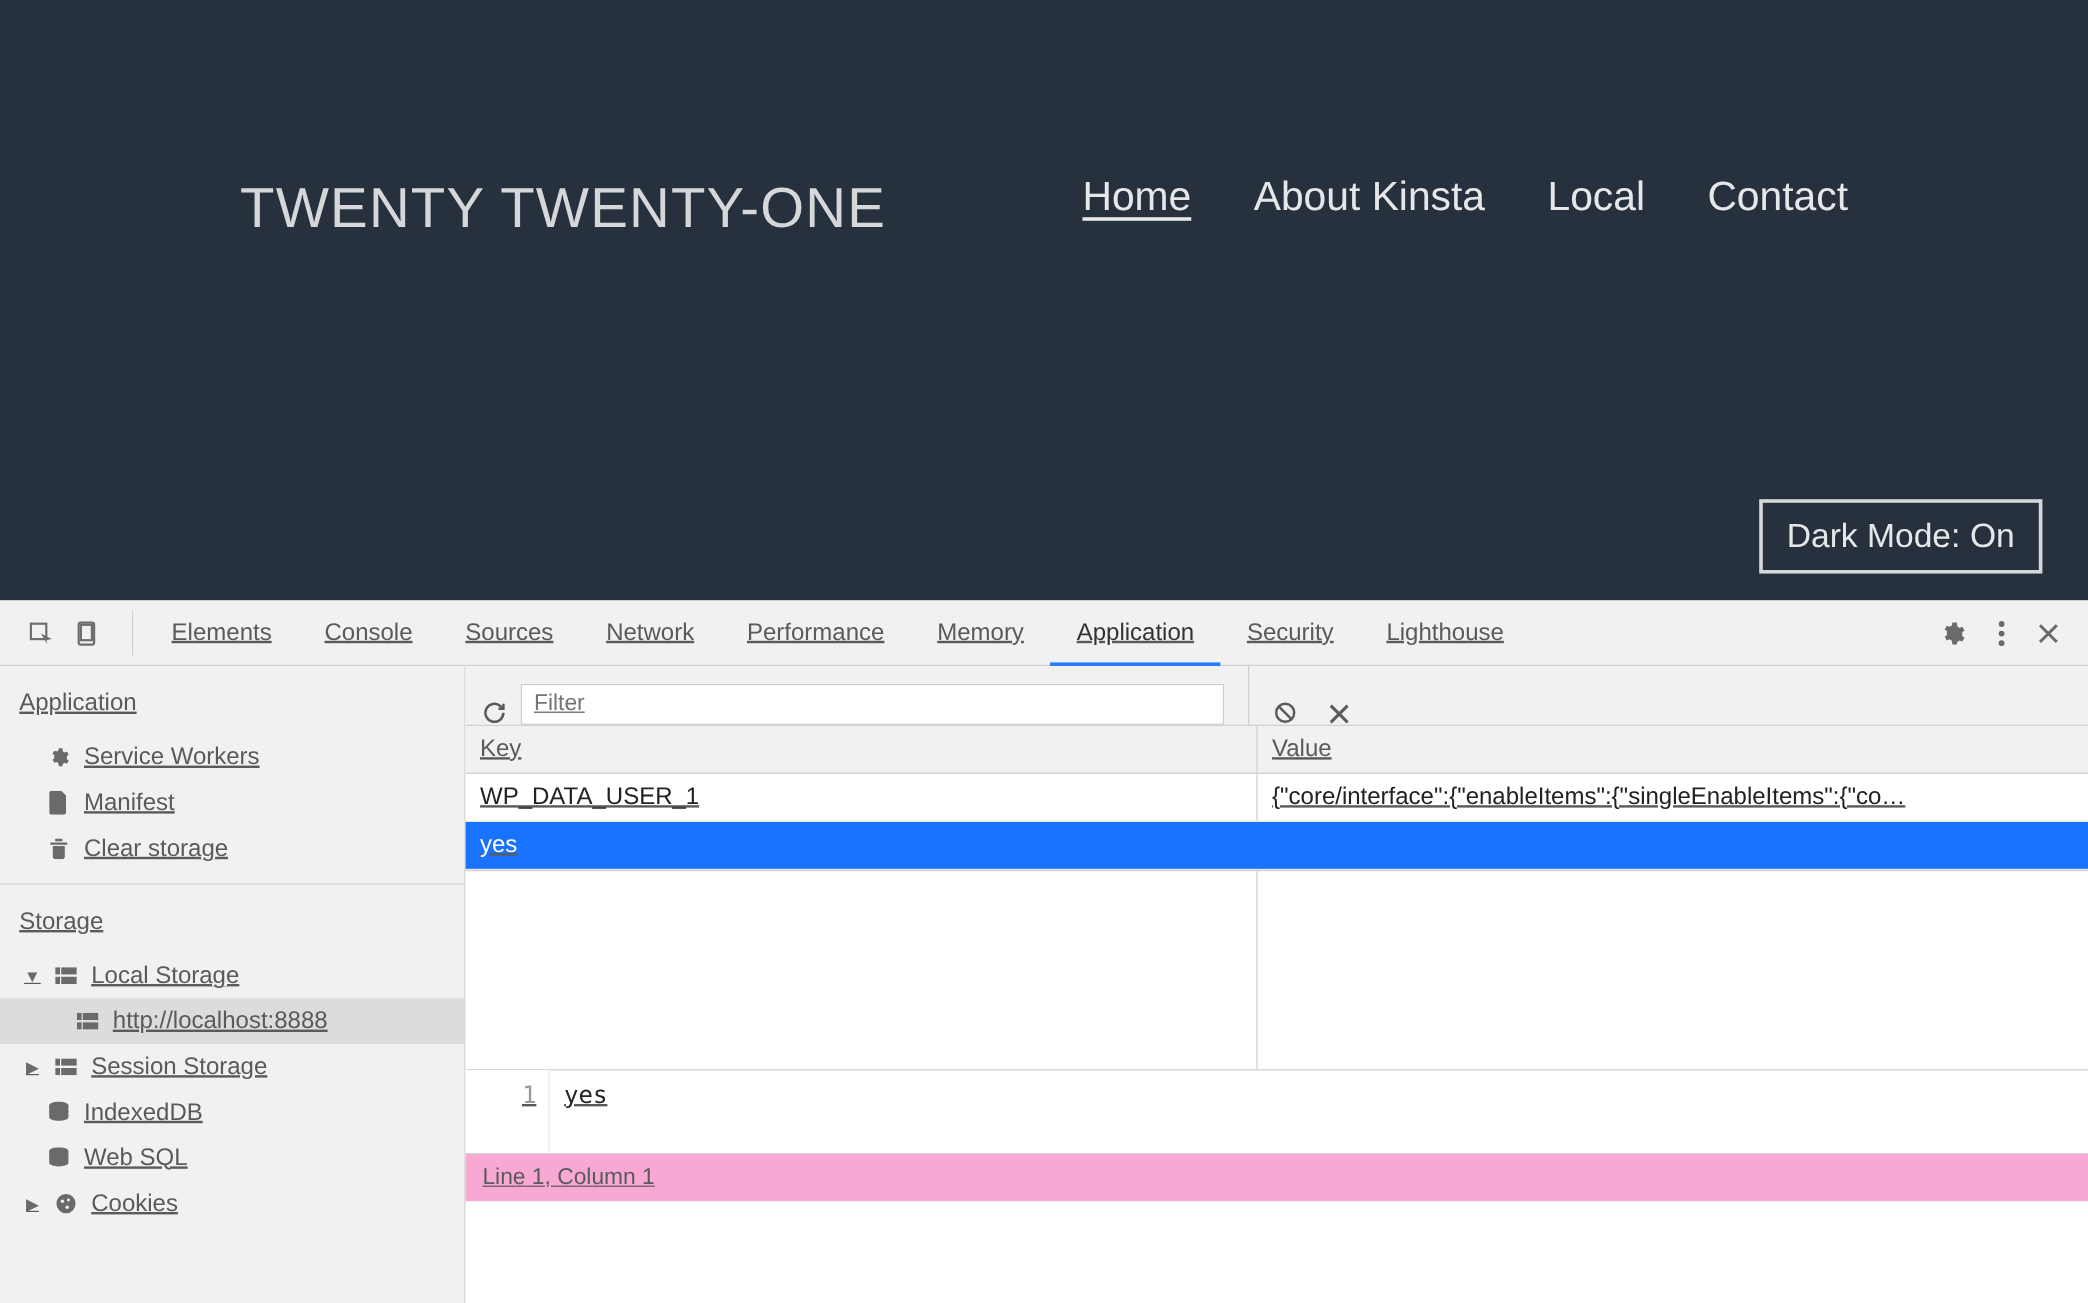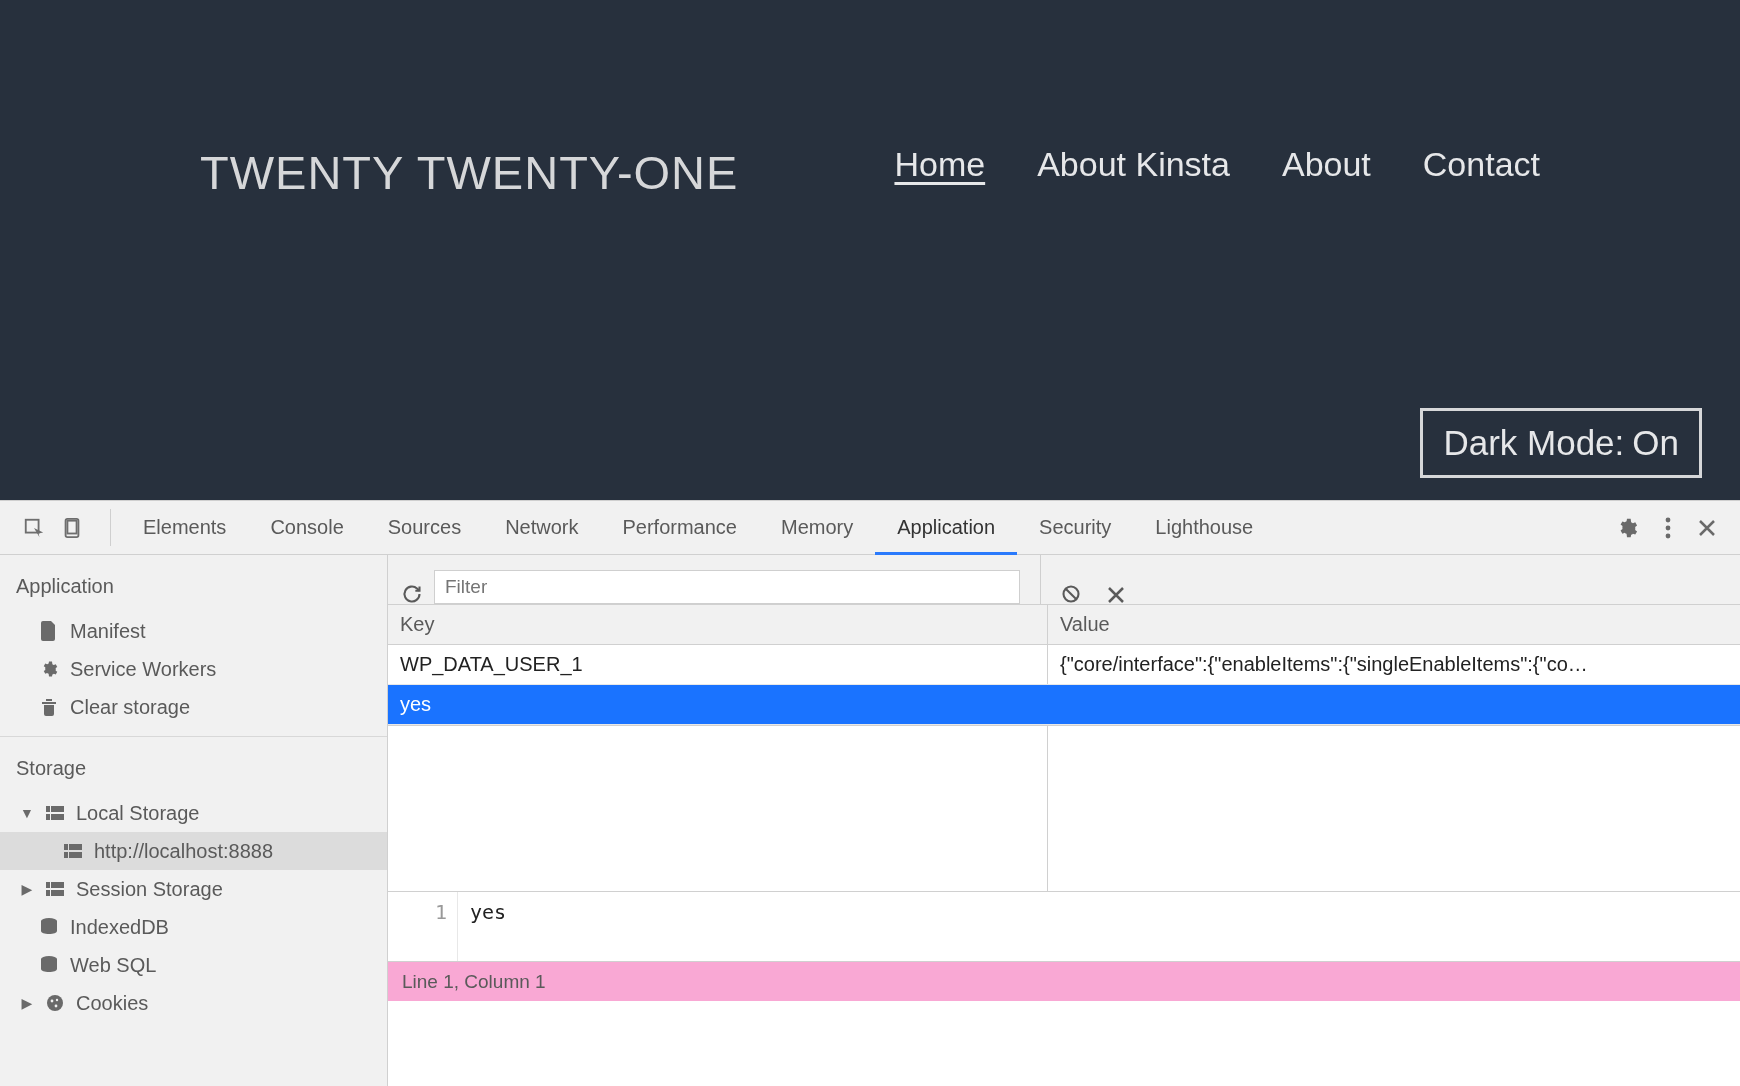--- a/index.html
+++ b/index.html
@@ -7,24 +7,24 @@
 
 
 .site { background: #27303d; color: #e6e7e9; height: 500px; position: relative; padding: 145px 200px 0 200px; }
 .site-top { display: flex; justify-content: space-between; align-items: flex-start; }
 .site-branding { display: flex; flex-direction: row; }
 .site-title { font-size: 47px; letter-spacing: 1px; font-weight: 400; color: #d6d7d9; }
 .site-tagline { font-size: 30px; margin-top: 22px; color: #d6d7d9; font-weight: 400; }
 .site-nav { display: flex; gap: 52px; }
 .site-nav a { color: #e6e7e9; font-size: 34px; text-decoration: none; cursor: pointer; }
 .site-nav a.current { text-decoration: underline; text-underline-offset: 6px; }
-.dark-toggle { position: absolute; right: 38px; bottom: 22px; border: 3px solid #d6d7d9; padding: 12px 20px; font-size: 35px; color: #e6e7e9; cursor: pointer; display: inline-flex; gap: 8px; }
-
-
-.devtools { flex: 1; display: flex; flex-direction: column; background: #f1f1f1; border-top: 1px solid #cfcfcf; font-family: "Helvetica Neue", Arial, sans-serif; color: #5a5a5a; }
+.dark-toggle { position: absolute; right: 38px; bottom: 22px; border: 3px solid #d6d7d9; padding: 12px 20px; font-size: 28px; color: #e6e7e9; cursor: pointer; display: inline-flex; gap: 8px; }
+
+
+.devtools { flex: 1; display: flex; flex-direction: column; background: #f1f1f1; border-top: 1px solid #cfcfcf; font-family: "Helvetica Neue", Arial, sans-serif; color: #5a5a5a; text-decoration: underline; }
 .dt-tabs { height: 54px; display: flex; align-items: center; border-bottom: 1px solid #d0d0d0; background: #f1f1f1; }
 .dt-tool-icon { width: 28px; display: flex; justify-content: center; color: #6e6e6e; }
 .dt-tool-icons { display: flex; gap: 10px; padding: 0 14px 0 20px; align-items: center; }
 .dt-divider { width: 1px; align-self: stretch; background: #cfcfcf; margin: 8px 10px; }
 .dt-tabs .tab { padding: 0 22px; height: 54px; display: flex; align-items: center; font-size: 20px; color: #5a5a5a; cursor: pointer; }
 .dt-tabs .tab.active { color: #333; border-bottom: 3px solid #2a7afc; padding-top: 3px; }
 .dt-right { margin-left: auto; display: flex; align-items: center; gap: 26px; padding-right: 24px; }
 
 .dt-body { flex: 1; display: flex; min-height: 0; }
 
@@ -68,21 +68,21 @@
 <body>
 
 <div class="site">
   <div class="site-top">
     <div class="site-branding">
       <div class="site-title">TWENTY TWENTY-ONE</div>
     </div>
     <nav class="site-nav">
       <a class="current">Home</a>
       <a>About Kinsta</a>
-      <a>About</a>
+      <a>Local</a>
       <a>Contact</a>
     </nav>
   </div>
   <div class="dark-toggle">
     <span>Dark Mode:</span>
     <span>On</span>
   </div>
 </div>
 
 <div class="devtools">
@@ -133,33 +133,33 @@
     </div>
   </div>
 
   <div class="dt-body">
 
     <div class="dt-side">
       <div class="side-section">
         <div class="side-heading">Application</div>
         <div class="side-item">
           <span class="side-icon">
+              <svg width="18" height="18" viewBox="0 0 24 24" fill="#6a6a6a">
+                <path d="M12 8a4 4 0 100 8 4 4 0 000-8zm9 4a7 7 0 00-.1-1.2l2.1-1.6-2-3.4-2.5 1a7 7 0 00-2-1.2L16 2h-4l-.5 2.6a7 7 0 00-2 1.2l-2.5-1-2 3.4 2.1 1.6A7 7 0 007 12c0 .4 0 .8.1 1.2L5 14.8l2 3.4 2.5-1a7 7 0 002 1.2L12 22h4l.5-2.6a7 7 0 002-1.2l2.5 1 2-3.4-2.1-1.6c.1-.4.1-.8.1-1.2z"></path>
+              </svg>
+            </span>
+          <span>Service Workers</span>
+        </div>
+        <div class="side-item">
+          <span class="side-icon">
               <svg width="16" height="20" viewBox="0 0 16 20" fill="#6a6a6a">
                 <path d="M2 0h8l4 4v14a2 2 0 01-2 2H2a2 2 0 01-2-2V2a2 2 0 012-2z"></path>
               </svg>
             </span>
           <span>Manifest</span>
-        </div>
-        <div class="side-item">
-          <span class="side-icon">
-              <svg width="18" height="18" viewBox="0 0 24 24" fill="#6a6a6a">
-                <path d="M12 8a4 4 0 100 8 4 4 0 000-8zm9 4a7 7 0 00-.1-1.2l2.1-1.6-2-3.4-2.5 1a7 7 0 00-2-1.2L16 2h-4l-.5 2.6a7 7 0 00-2 1.2l-2.5-1-2 3.4 2.1 1.6A7 7 0 007 12c0 .4 0 .8.1 1.2L5 14.8l2 3.4 2.5-1a7 7 0 002 1.2L12 22h4l.5-2.6a7 7 0 002-1.2l2.5 1 2-3.4-2.1-1.6c.1-.4.1-.8.1-1.2z"></path>
-              </svg>
-            </span>
-          <span>Service Workers</span>
         </div>
         <div class="side-item">
           <span class="side-icon">
               <svg width="16" height="18" viewBox="0 0 16 18" fill="#6a6a6a">
                 <path d="M1 4h14v2H1zM3 7h10v9a2 2 0 01-2 2H5a2 2 0 01-2-2zM5 1h6v2H5z"></path>
               </svg>
             </span>
           <span>Clear storage</span>
         </div>
       </div>

